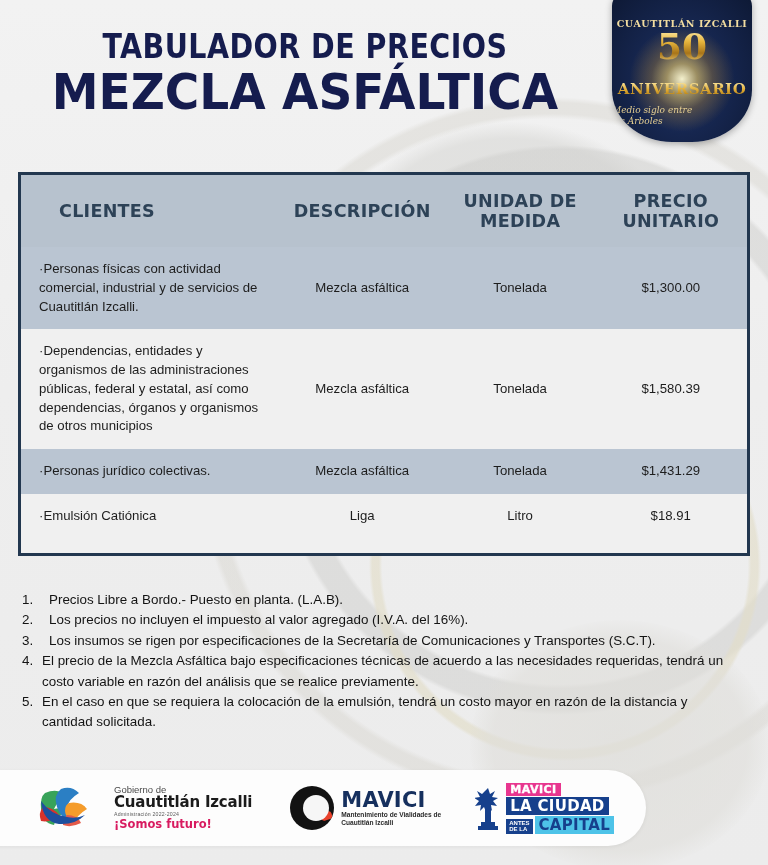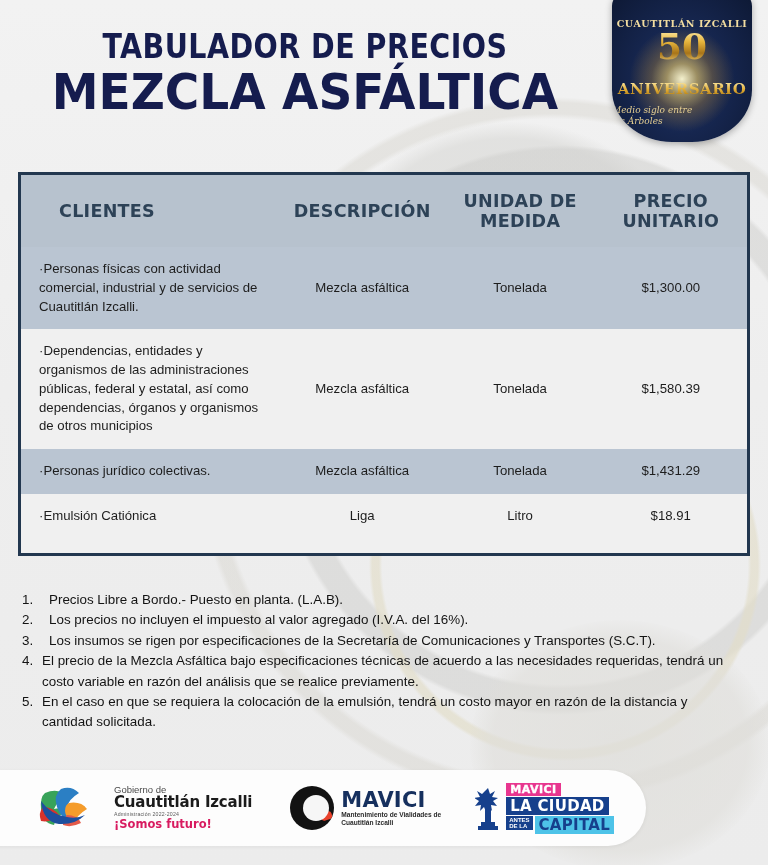--- a/index.html
+++ b/index.html
@@ -280,21 +280,21 @@
   .mav-text { line-height: 1.05; }
   .mav-l1 { font-size: 21px; font-weight: bold; color: #16305e; letter-spacing: 0.2px; font-family: "DejaVu Sans", sans-serif; }
   .mav-l2 { font-size: 6.6px; font-weight: bold; color: #2a2a2a; line-height: 1.25; }
 
   
   .logo-ciudad { display: flex; align-items: center; gap: 5px; margin-left: 34px; }
   .ciu-icon { width: 26px; height: 44px; position: relative; }
   .ciu-stack { display: flex; flex-direction: column; gap: 1px; }
   .ciu-r1 { background: #e8368f; color: #fff; font-size: 11px; font-weight: bold; padding: 0 4px; letter-spacing: 0.5px; width: fit-content; font-family: "DejaVu Sans", sans-serif; -webkit-text-stroke: 0.4px #fff; }
   .ciu-r2 { background: #16408c; color: #fff; font-size: 15px; font-weight: bold; padding: 0 4px; letter-spacing: 0.3px; width: fit-content; font-family: "DejaVu Sans", sans-serif; }
-  .ciu-r3 { display: flex; align-items: flex-start; gap: 2px; }
+  .ciu-r3 { display: flex; align-items: flex-end; gap: 2px; }
   .ciu-antes { background: #16408c; color: #fff; font-size: 6px; font-weight: bold; line-height: 1.05; padding: 1px 3px; display: flex; flex-direction: column; justify-content: center; }
   .ciu-cap { background: #4ec3e8; color: #16408c; font-size: 15px; font-weight: bold; padding: 0 4px; letter-spacing: 0.3px; font-family: "DejaVu Sans", sans-serif; }
 </style>
 </head>
 <body>
 
 <div id="page">
 
   <div class="wm wm-4"></div>
   <div class="wm wm-1"></div>

